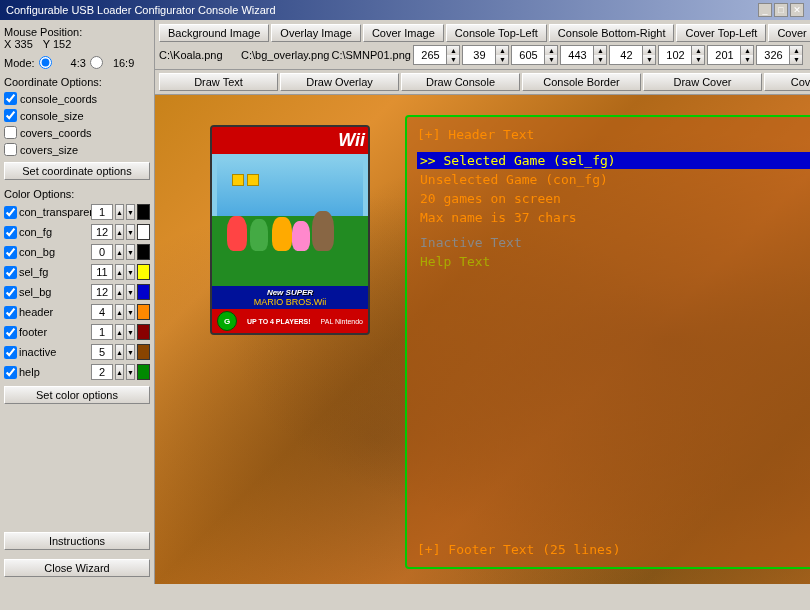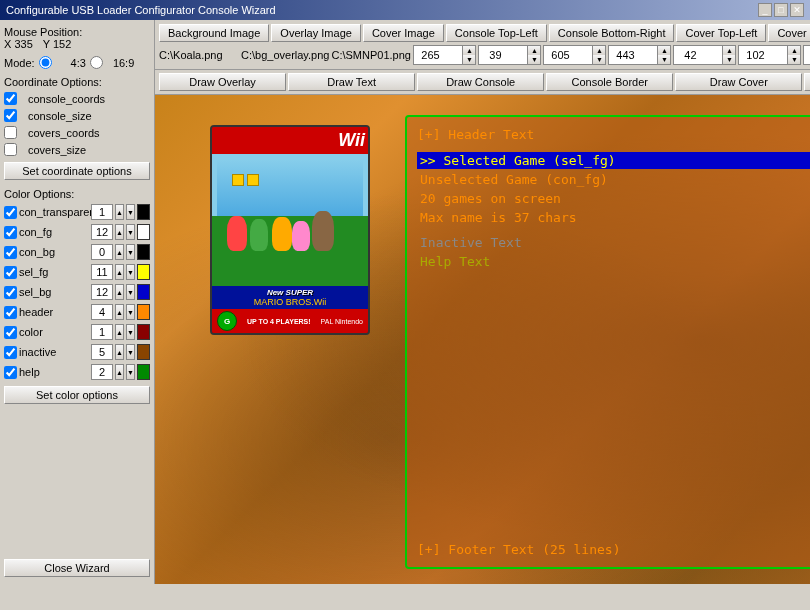--- a/index.html
+++ b/index.html
@@ -75,21 +75,20 @@
     }
     .file-path {
       font-size: 11px;
       color: #000;
       min-width: 80px;
     }
     .spinbox {
       display: flex;
       border: 1px solid #888;
       background: white;
-      gap: 16px;
     }
     .spinbox input {
       width: 32px;
       border: none;
       font-size: 11px;
       text-align: center;
       outline: none;
       padding: 0 2px;
       height: 18px;
     }
@@ -263,21 +262,21 @@
       display: flex;
       align-items: center;
       justify-content: center;
       font-weight: bold;
     }
 
     
     .mouse-pos { font-size: 11px; margin: 2px 0; }
     .mode-row { display: flex; align-items: center; gap: 4px; font-size: 11px; margin: 2px 0; }
     .section-label { font-size: 11px; font-weight: normal; margin: 3px 0 1px 0; }
-    .checkbox-row { display: flex; align-items: center; gap: 11px; font-size: 11px; margin: 1px 0; }
+    .checkbox-row { display: flex; align-items: center; gap: 3px; font-size: 11px; margin: 1px 0; }
     .checkbox-row input[type=checkbox] { width: 13px; height: 13px; }
     .small-btn {
       background: linear-gradient(to bottom, #f5f5f5, #d8d4ce);
       border: 1px solid #888;
       border-top-color: #fff;
       border-left-color: #fff;
       padding: 2px 6px;
       font-size: 11px;
       cursor: pointer;
       width: 100%;
@@ -426,21 +425,21 @@
     <div class="color-row">
       <input type="checkbox" checked="" style="">
       <span class="color-label">header</span>
       <input class="color-num" value="4" style="">
       <button class="color-arrow-btn">▲</button>
       <button class="color-arrow-btn">▼</button>
       <div class="color-swatch" style="background:#ff8800;"></div>
     </div>
     <div class="color-row">
       <input type="checkbox" checked="" style="">
-      <span class="color-label">color</span>
+      <span class="color-label">footer</span>
       <input class="color-num" value="1" style="">
       <button class="color-arrow-btn">▲</button>
       <button class="color-arrow-btn">▼</button>
       <div class="color-swatch" style="background:#880000;"></div>
     </div>
     <div class="color-row">
       <input type="checkbox" checked="" style="">
       <span class="color-label">inactive</span>
       <input class="color-num" value="5" style="">
       <button class="color-arrow-btn">▲</button>
@@ -452,20 +451,21 @@
       <span class="color-label">help</span>
       <input class="color-num" value="2" style="">
       <button class="color-arrow-btn">▲</button>
       <button class="color-arrow-btn">▼</button>
       <div class="color-swatch" style="background:#008800;"></div>
     </div>
 
     <button class="small-btn">Set color options</button>
 
     <div class="bottom-btns">
+      <button class="small-btn">Instructions</button>
       <button class="small-btn">Close Wizard</button>
     </div>
   </div>
 
   <div class="right-panel">
 
     <div class="toolbar-area">
       <div class="toolbar-row">
         <button class="win-btn">Background Image</button>
         <button class="win-btn">Overlay Image</button>
@@ -536,22 +536,22 @@
           <input value="326" style="">
           <div class="spinbox-arrows">
             <button class="spinbox-arrow">▲</button>
             <button class="spinbox-arrow">▼</button>
           </div>
         </div>
       </div>
     </div>
 
     <div class="action-row">
+      <button class="action-btn">Draw Text</button>
       <button class="action-btn">Draw Overlay</button>
-      <button class="action-btn">Draw Text</button>
       <button class="action-btn">Draw Console</button>
       <button class="action-btn">Console Border</button>
       <button class="action-btn">Draw Cover</button>
       <button class="action-btn">Cover Border</button>
     </div>
 
     <div class="preview-area">
       <div class="preview-bg"></div>
       <div class="koala-overlay"></div>
 

